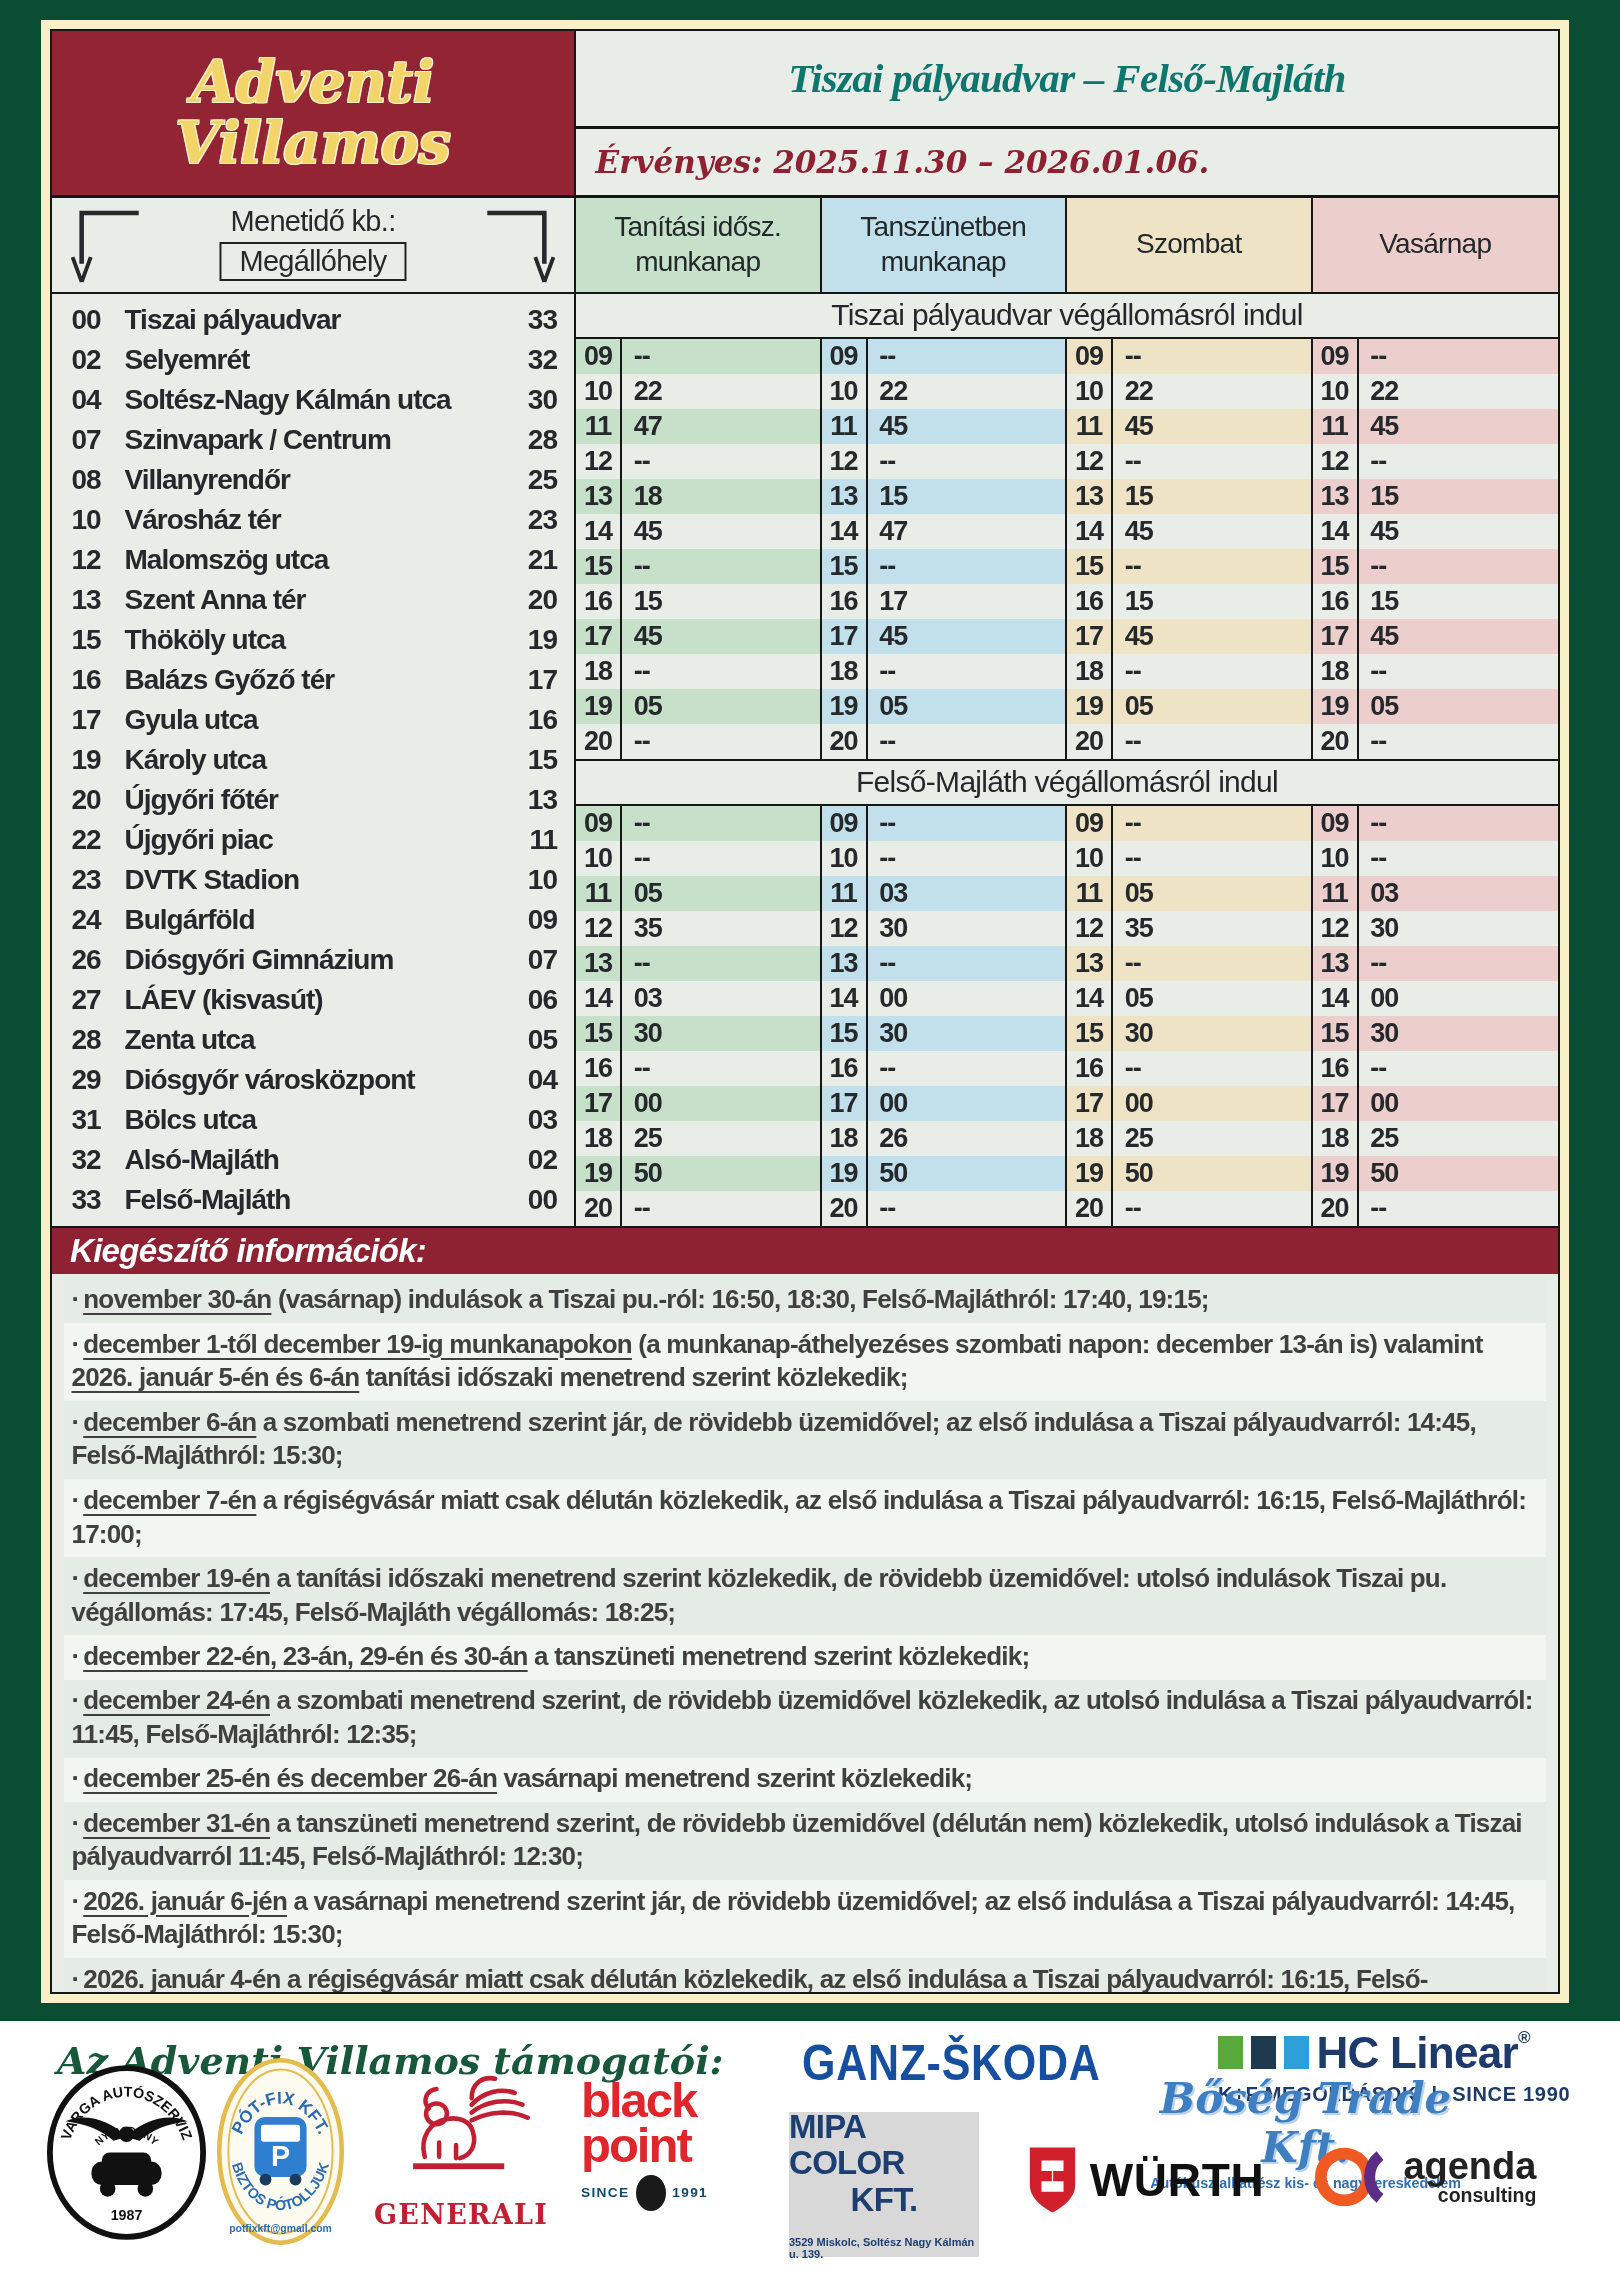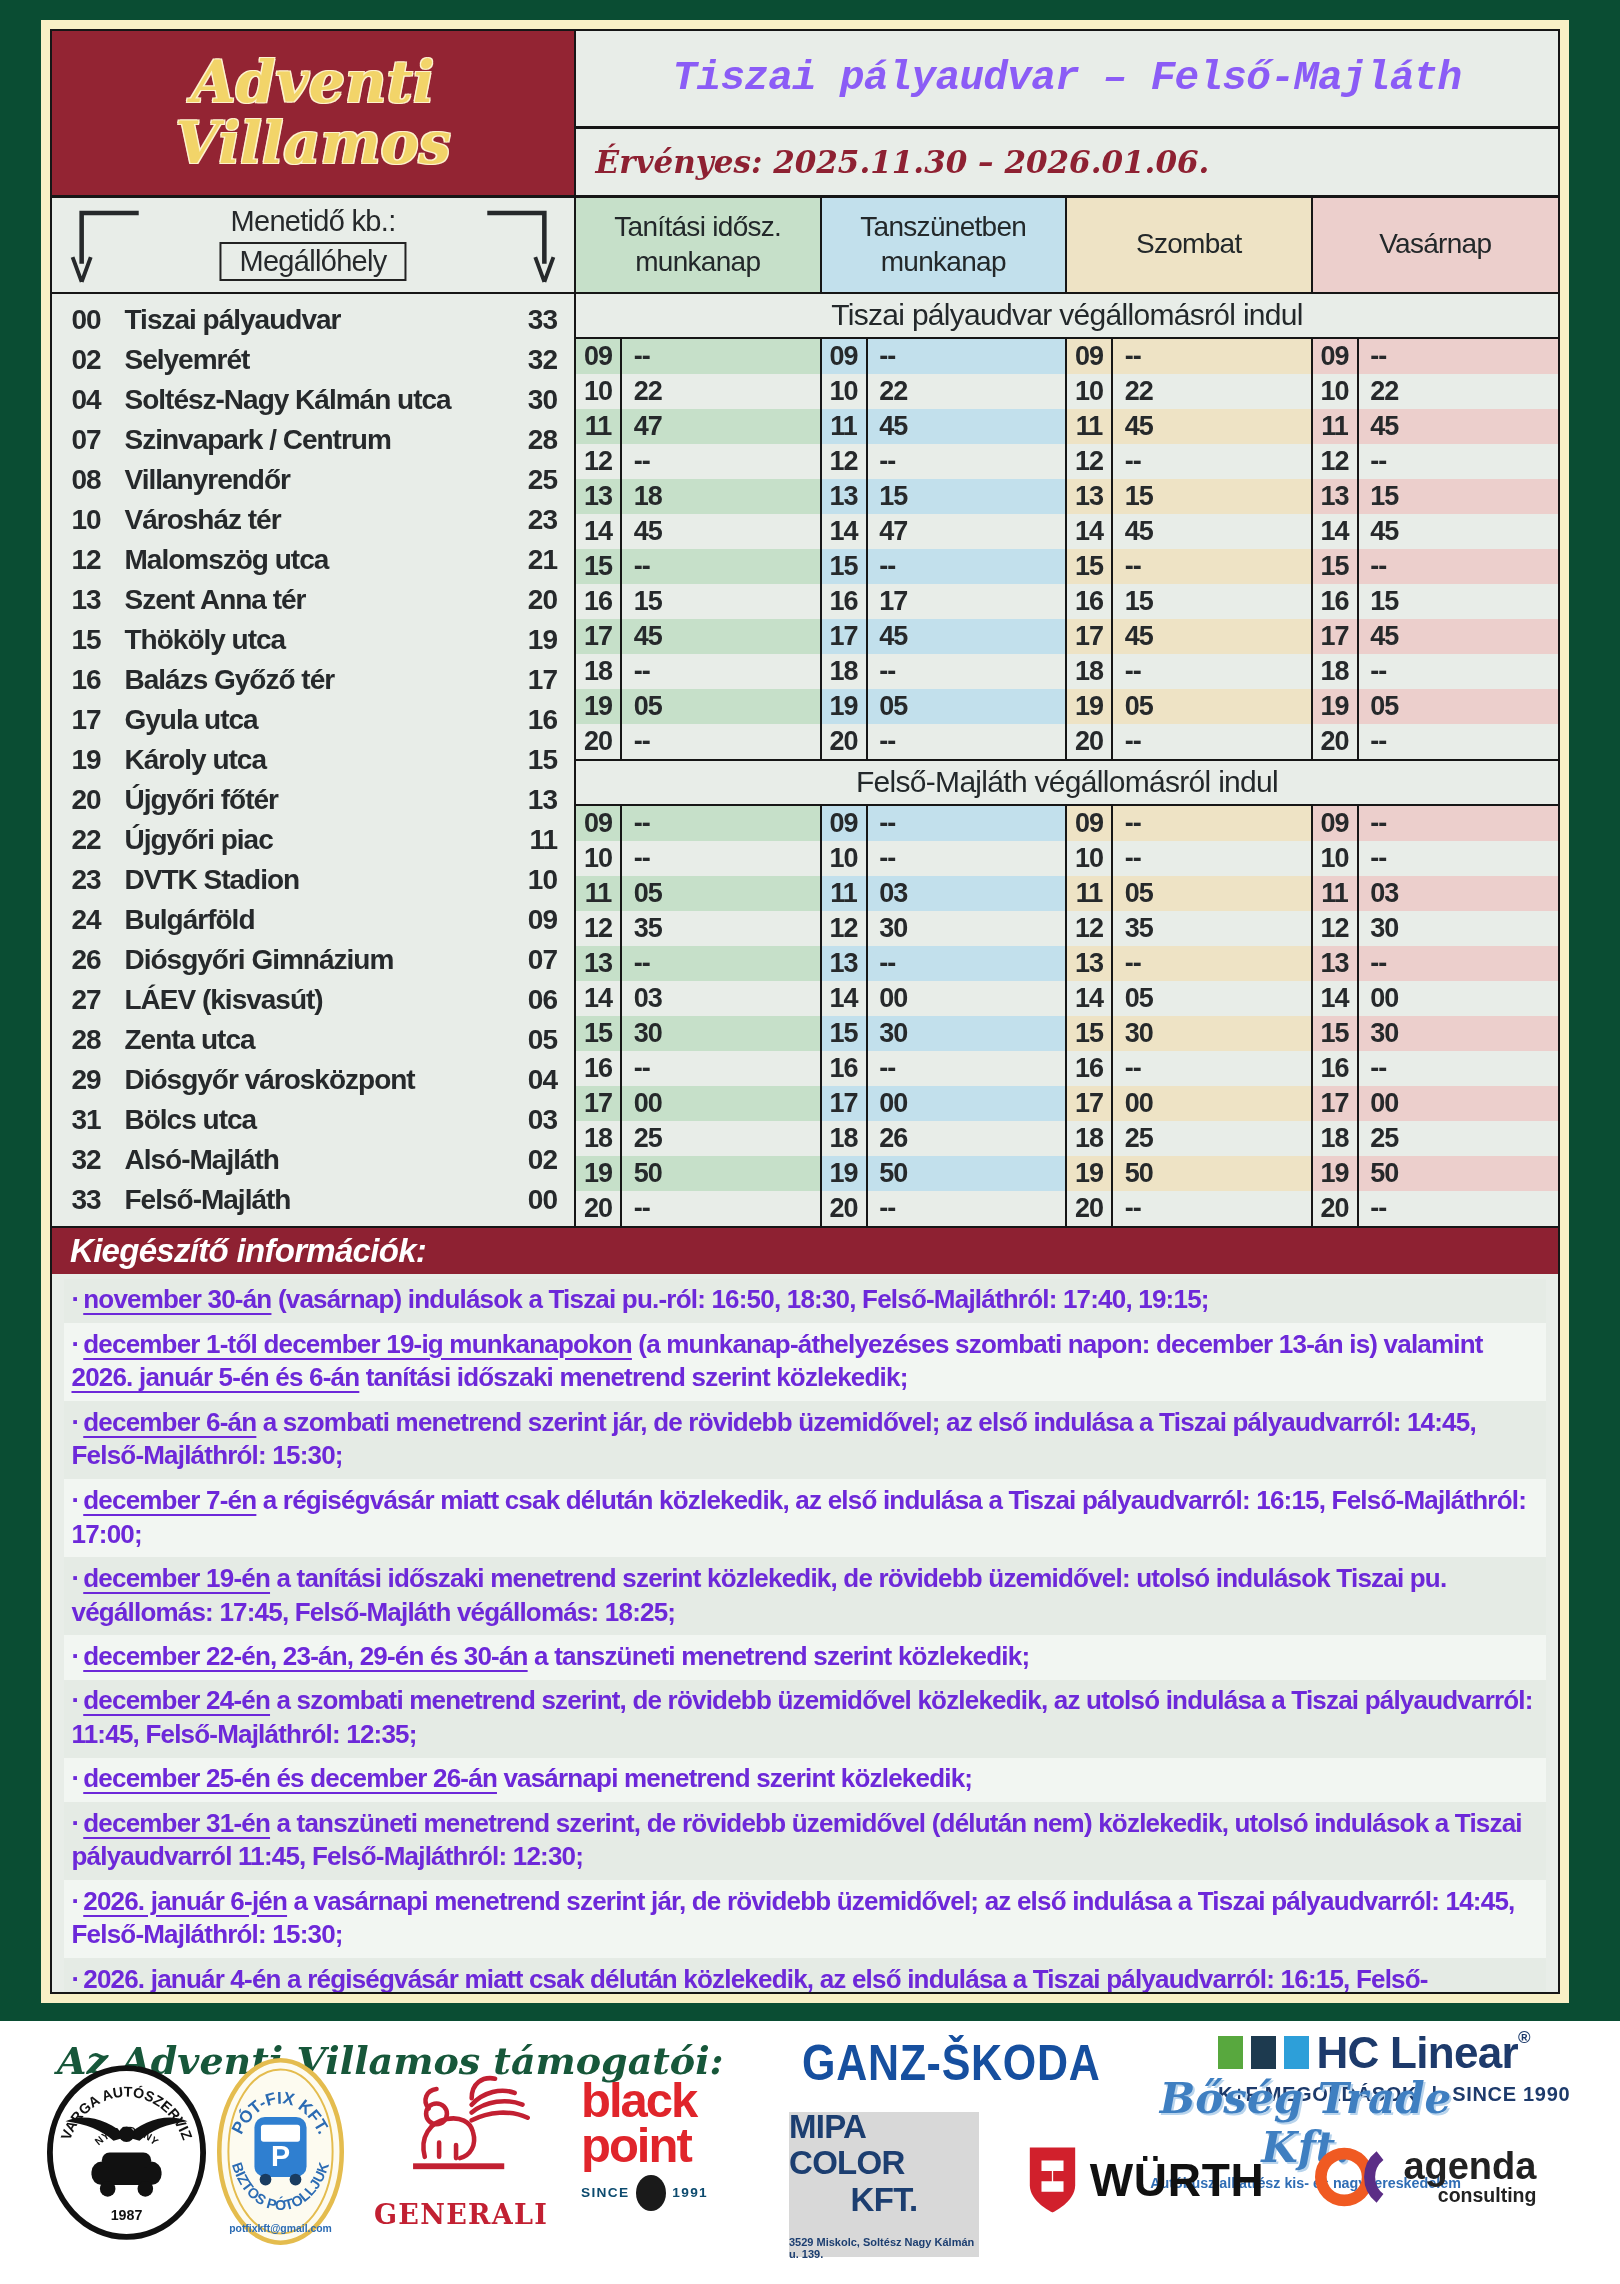--- a/index.html
+++ b/index.html
@@ -7,21 +7,21 @@
   .panel{position:absolute;left:41px;top:19.5px;width:1528px;height:1983px;background:#f8f0c6;padding:9px;box-sizing:border-box;}
   .panel-inner{width:100%;height:100%;box-sizing:border-box;border:2px solid #161616;background:#e8ede8;display:flex;flex-direction:column;}
 
   
   .top{height:164px;flex:none;display:flex;border-bottom:3.3px solid #161616;}
   .brand{width:522px;flex:none;background:#932433;border-right:2.6px solid #161616;display:flex;flex-direction:column;align-items:center;justify-content:center;}
   .brand div{font-family:"DejaVu Serif",serif;font-style:italic;font-weight:bold;font-size:57px;line-height:1.06;color:#f2d469;
     text-shadow:1.3px 1.3px 0 #fdf2cf,-1.3px -1.3px 0 #fdf2cf,1.3px -1.3px 0 #fdf2cf,-1.3px 1.3px 0 #fdf2cf;}
   .titles{flex:1;display:flex;flex-direction:column;}
   .route-title{height:98px;box-sizing:border-box;border-bottom:3.3px solid #161616;display:flex;align-items:center;justify-content:center;
-    font-family:Liberation Mono, monospace;font-style:italic;font-weight:bold;font-size:41px;color:#8b5cf6;letter-spacing:-0.7px;text-align:right;}
+    font-family:Liberation Serif, serif;font-style:italic;font-weight:bold;font-size:41px;color:#0f766e;letter-spacing:-0.7px;text-align:right;}
   .validity{flex:1;display:flex;align-items:center;padding-left:19.5px;font-family:"DejaVu Serif",serif;font-style:italic;font-weight:bold;font-size:31px;color:#8e2132;}
 
   
   .main{flex:none;display:flex;border-bottom:2.6px solid #161616;}
   .left{width:522px;flex:none;border-right:2.6px solid #161616;display:flex;flex-direction:column;}
   .left-header{height:96px;flex:none;box-sizing:border-box;border-bottom:2.6px solid #161616;position:relative;}
   .lh-title{position:absolute;top:7.8px;left:0;right:0;text-align:center;font-size:29px;color:#26292b;letter-spacing:-0.7px;}
   .lh-stop{position:absolute;top:44px;left:50%;transform:translateX(-50%);border:2px solid #222;padding:1.3px 18px;font-size:29px;color:#26292b;letter-spacing:-0.7px;}
   .arrow-svg{position:absolute;top:6.5px;}
   .arrow-left{left:14.3px;}
@@ -44,21 +44,21 @@
   .tgroup{display:grid;grid-template-columns:46px 1fr;border-right:2px solid #161616;}
   .tgroup:last-child{border-right:none;}
   .th{border-right:2px solid #161616;display:flex;align-items:center;justify-content:center;
     font-size:27px;font-weight:bold;letter-spacing:-1px;color:#26292b;}
   .tm{display:flex;align-items:center;padding-left:11.7px;font-size:27px;font-weight:bold;letter-spacing:-1px;color:#26292b;}
 
   
   .info-band{height:46px;flex:none;background:#8e2132;display:flex;align-items:center;padding-left:18px;
     font-style:italic;font-weight:bold;font-size:33px;color:#ffffff;letter-spacing:-0.7px;}
   .bullets{flex:1;padding:5.2px 11.7px 6.5px 11.7px;overflow:hidden;}
-  .bullet{font-size:26px;font-weight:bold;letter-spacing:-0.8px;line-height:1.3;color:#6d28d9;padding:4.6px 7.8px 5.9px 7.8px;background:#e5ebe5;}
+  .bullet{font-size:26px;font-weight:bold;letter-spacing:-0.8px;line-height:1.3;color:#404040;padding:4.6px 7.8px 5.9px 7.8px;background:#e5ebe5;}
   .bullet.alt{background:#f2f6f2;}
   .bullet .u{text-decoration:underline;text-decoration-thickness:2px;text-underline-offset:5.2px;}
   .bdot{padding-right:3.9px;}
 
   
   .footer{position:absolute;left:0;top:2021px;width:1620px;height:263px;background:#ffffff;}
   .sponsor-title{position:absolute;left:57px;top:17px;font-family:"DejaVu Serif",serif;font-style:italic;font-weight:bold;font-size:38px;color:#17573a;}
   .ganz{position:absolute;left:802px;top:18px;font-size:43px;font-weight:900;letter-spacing:0.7px;color:#164f9f;transform:scaleY(1.15);}
   .hclinear{position:absolute;left:1218px;top:6.5px;}
   .hc-row{display:flex;align-items:center;gap:7.8px;}

